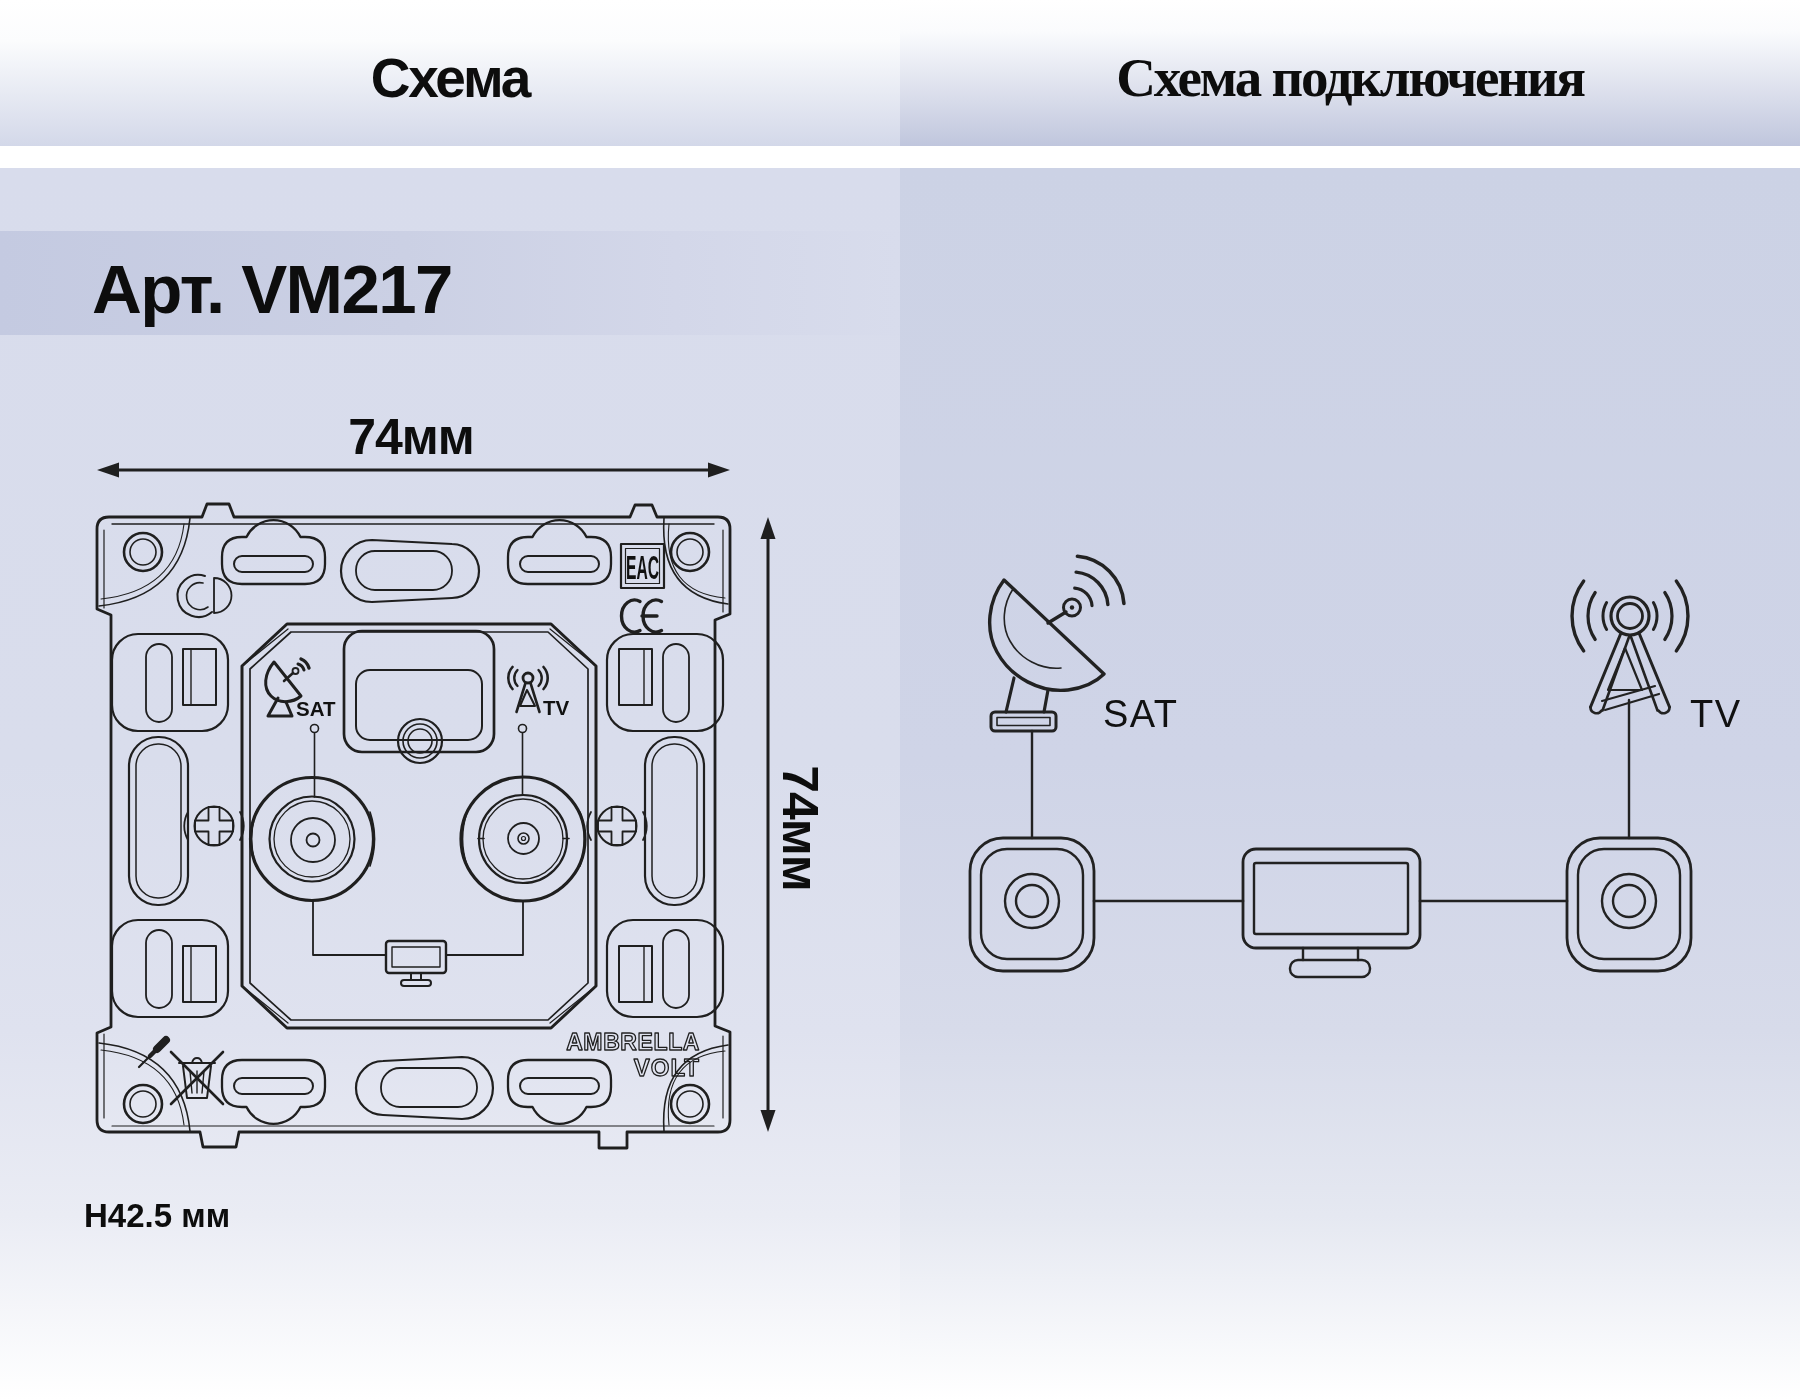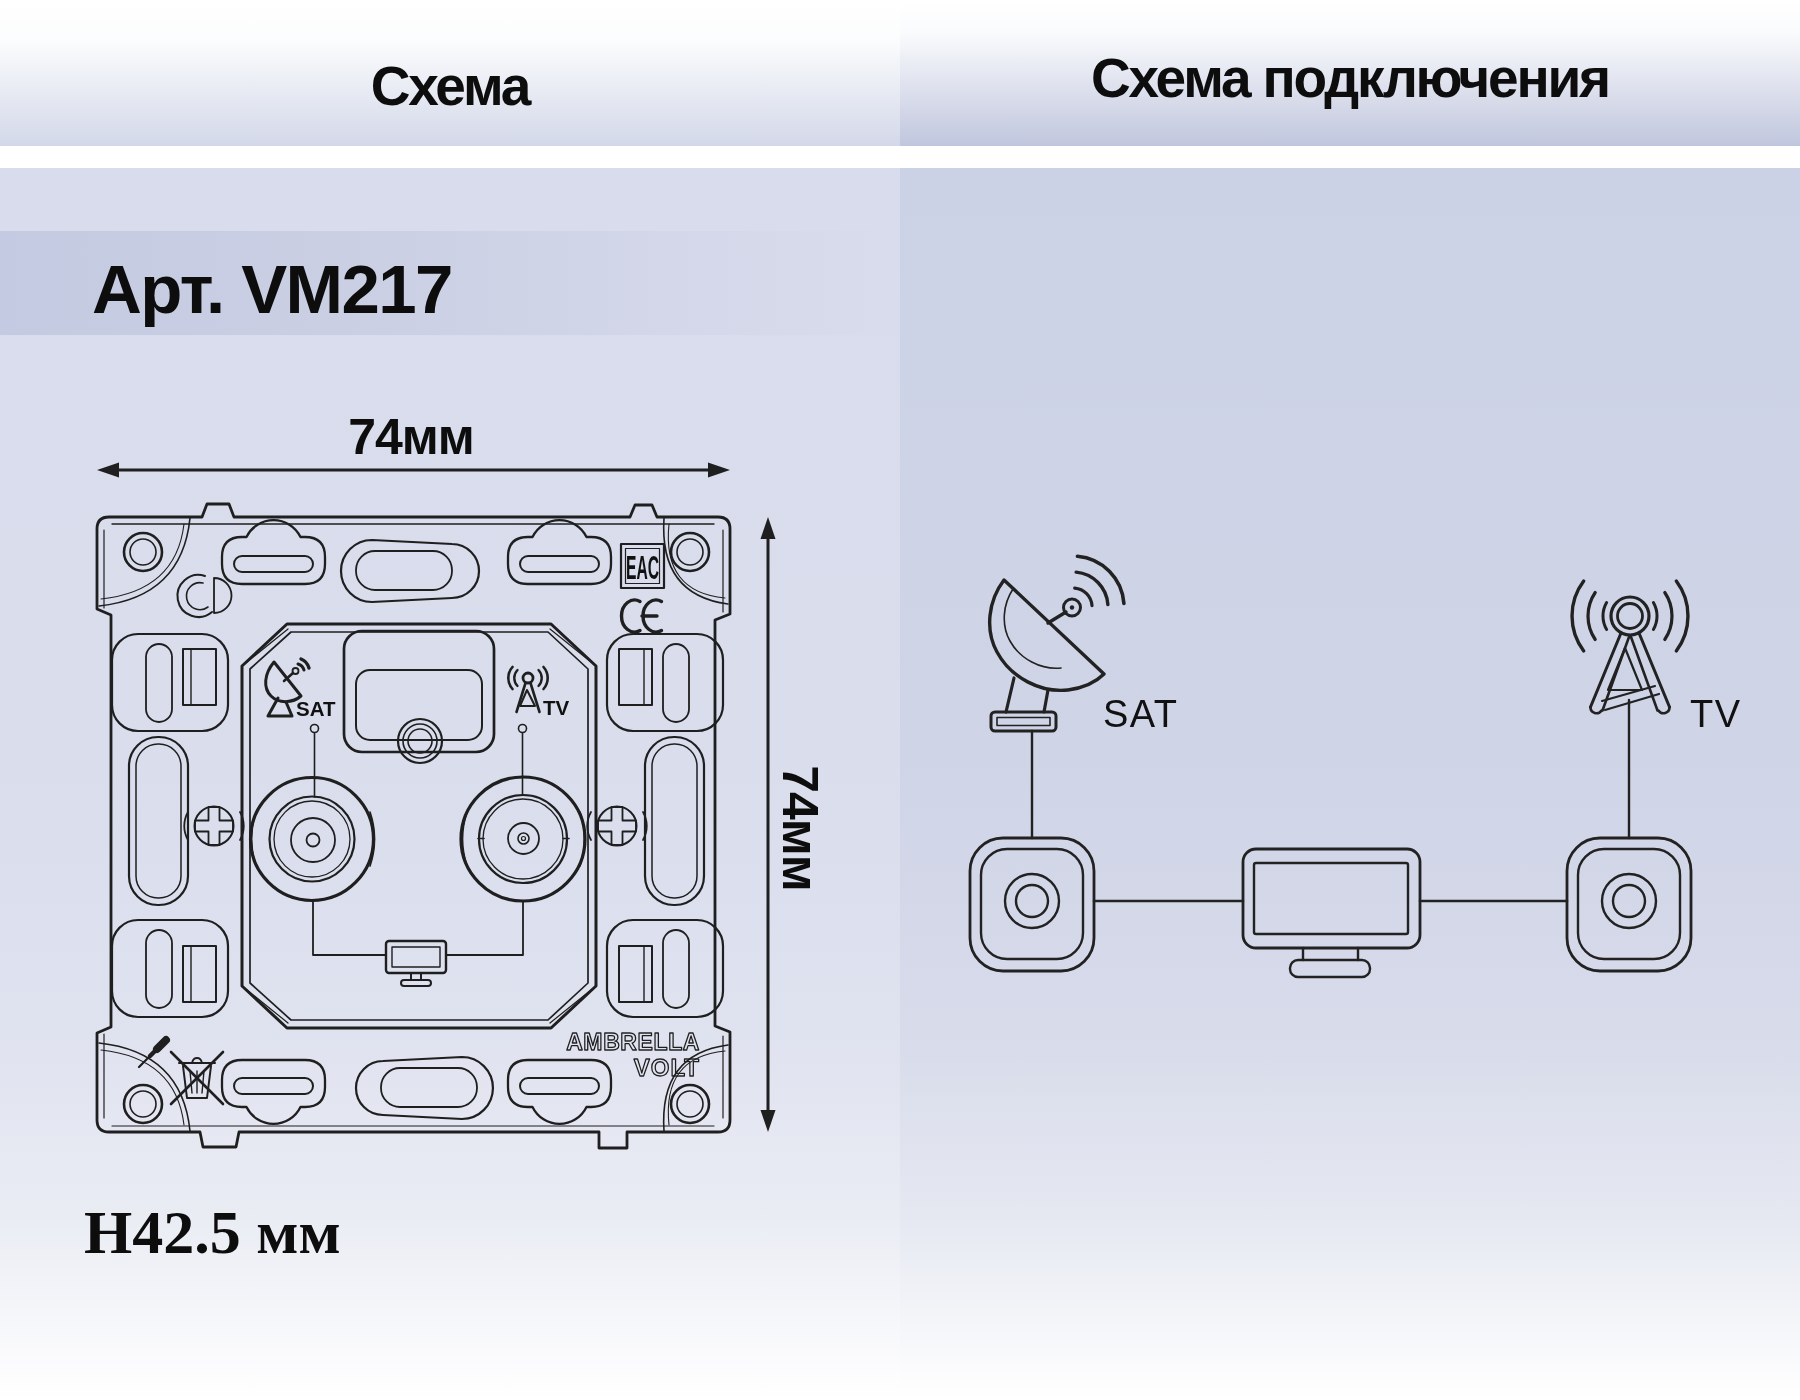--- a/index.html
+++ b/index.html
@@ -18,24 +18,24 @@
   background:linear-gradient(90deg,#c4cae1 0%,#cbd0e4 45%,#d3d7e9 75%,#d8dcec 100%);}
 .htxt{color:#0d0d0d;font-weight:700;}
 </style>
 </head>
 <body>
 <div class="abs hdrL"></div>
 <div class="abs hdrR"></div>
 <div class="abs panL"></div>
 <div class="abs panR"></div>
 <div class="abs artband"></div>
-<div class="abs htxt" style="left:0;top:46px;width:900px;text-align:center;font-size:55px;letter-spacing:-2.2px;margin-top:8px;">Схема</div>
-<div class="abs htxt" style="left:900px;top:46px;width:900px;text-align:center;font-size:55px;letter-spacing:-2.2px;">Схема подключения</div>
+<div class="abs htxt" style="left:0;top:46px;width:900px;text-align:center;font-size:55px;letter-spacing:-2.2px;">Схема</div>
+<div class="abs htxt" style="left:900px;top:46px;width:900px;text-align:center;font-size:55px;letter-spacing:-2.2px;font-family:Liberation Serif, serif;">Схема подключения</div>
 <div class="abs htxt" style="left:92px;top:250px;font-size:69px;letter-spacing:-1.6px;">Арт. VM217</div>
-<div class="abs htxt" style="left:84px;top:1197px;font-size:62px;letter-spacing:0px;font-family:Liberation Serif, serif;">H42.5 мм</div>
+<div class="abs htxt" style="left:84px;top:1197px;font-size:33px;letter-spacing:0px;">H42.5 мм</div>
 <svg class="abs" style="left:0;top:0;" width="1800" height="1400" viewBox="0 0 1800 1400" fill="none" stroke-linecap="round" stroke-linejoin="round">
 <line x1="117" y1="470" x2="710" y2="470" stroke="#1f1f1f" stroke-width="3"></line>
 <path d="M 97 470 L 119 462.5 L 119 477.5 Z" fill="#1f1f1f" stroke="none"></path>
 <path d="M 730 470 L 708 462.5 L 708 477.5 Z" fill="#1f1f1f" stroke="none"></path>
 <line x1="768" y1="537" x2="768" y2="1112" stroke="#1f1f1f" stroke-width="3"></line>
 <path d="M 768 517 L 760.5 539 L 775.5 539 Z" fill="#1f1f1f" stroke="none"></path>
 <path d="M 768 1132 L 760.5 1110 L 775.5 1110 Z" fill="#1f1f1f" stroke="none"></path>
 <text x="411" y="454" text-anchor="middle" font-size="50" font-weight="700" letter-spacing="-1" fill="#0d0d0d" stroke="none" font-family="Liberation Sans, sans-serif">74мм</text>
 <text transform="translate(783,828) rotate(90)" text-anchor="middle" font-size="50" font-weight="700" letter-spacing="-1" fill="#0d0d0d" stroke="none" font-family="Liberation Sans, sans-serif">74мм</text>
 <path d="M 109 517 L 202 517 L 207 504 L 229 504 L 234 517 L 630 517 L 635 505 L 652 505 L 657 517 L 718 517 Q 730 517 730 529 L 730 614 L 715 620 L 715 1026 L 730 1032 L 730 1120 Q 730 1132 718 1132 L 627 1132 L 627 1148 L 599 1148 L 599 1132 L 239 1132 L 236 1147 L 203 1147 L 200 1132 L 109 1132 Q 97 1132 97 1120 L 97 1033 L 111 1027 L 111 615 L 97 609 L 97 529 Q 97 517 109 517 Z" stroke="#1f1f1f" stroke-width="2.8" fill="none"></path>

